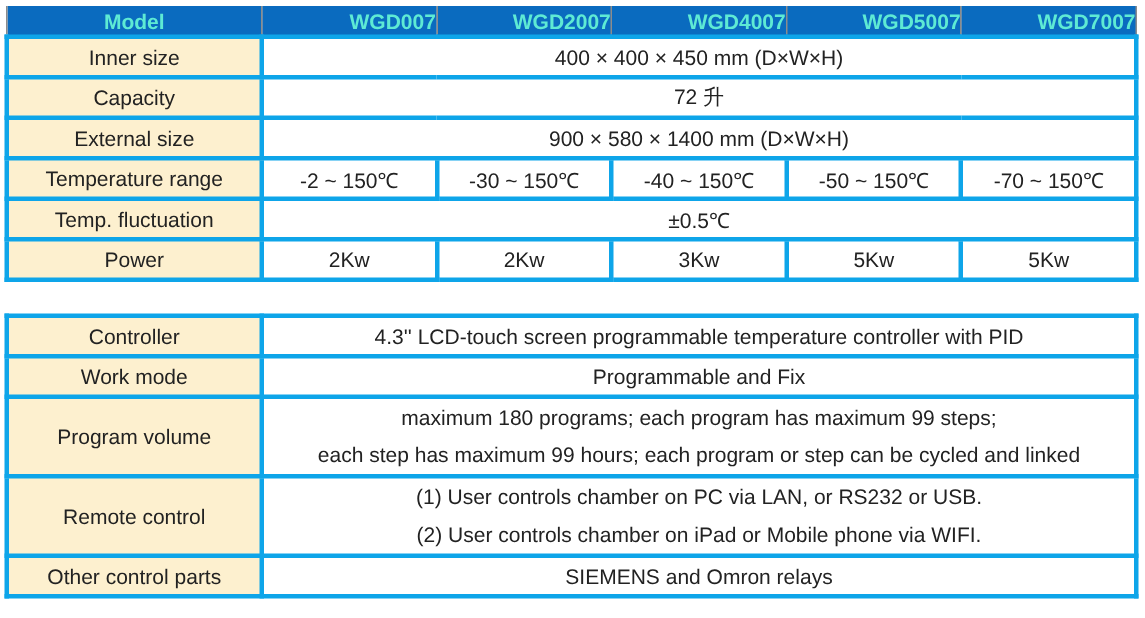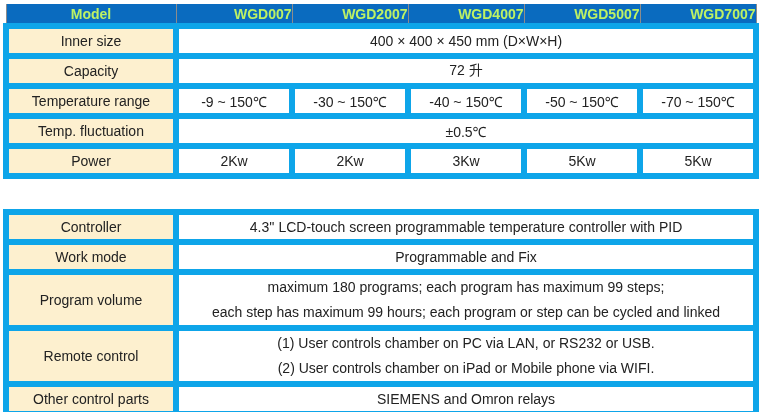--- a/index.html
+++ b/index.html
@@ -1,20 +1,20 @@
 <!DOCTYPE html>
 <html><head>
 <meta charset="utf-8">
 <style>
   html, body { margin:0; padding:0; background:#fff; }
   body { width:763px; height:412px; position:relative; font-family:"Liberation Sans", sans-serif; font-size:14px; color:#222; overflow:hidden; }
   table { border-collapse:collapse; position:absolute; left:3px; width:756px; table-layout:fixed; }
-  td, th { border:6px solid #0ea5e9; text-align:center; vertical-align:middle; padding:0; }
+  td, th { border:3px solid #0ea5e9; text-align:center; vertical-align:middle; padding:0; }
   #t1 { top:4px; }
-  #t1 th { background:#0a6bbf; color:#bef264; font-weight:bold; height:19px; font-size:14px; border:1px solid #8c8c8c; border-top:none; border-bottom:none; }
+  #t1 th { background:#0a6bbf; color:#5eead4; font-weight:bold; height:19px; font-size:14px; border:1px solid #8c8c8c; border-top:none; border-bottom:none; }
   #t1 th + th { border-left:1px solid #e8f0f8;text-align:right; }
   #t1 td { height:24px; }
   td.lbl { background:#fdf0cf; }
   #t2 { top:209px; }
   #t2 td { height:24px;margin-top:20px; }
   #t2 td.tall { height:49px; line-height:25px; }
   .i { }
 </style>
 </head>
 <body>
@@ -39,22 +39,26 @@
   </tr>
   <tr>
     <td class="lbl">Inner size</td>
     <td colspan="5">400 × 400 × 450 mm (D×W×H)</td>
   </tr>
   <tr>
     <td class="lbl">Capacity</td>
     <td colspan="5">72 升</td>
   </tr>
   <tr>
+    <td class="lbl">External size</td>
+    <td colspan="5">900 × 580 × 1400 mm (D×W×H)</td>
+  </tr>
+  <tr>
     <td class="lbl">Temperature range</td>
-    <td>-9 ~ 150℃</td>
+    <td>-2 ~ 150℃</td>
     <td>-30 ~ 150℃</td>
     <td>-40 ~ 150℃</td>
     <td>-50 ~ 150℃</td>
     <td>-70 ~ 150℃</td>
   </tr>
   <tr>
     <td class="lbl">Temp. fluctuation</td>
     <td colspan="5">±0.5℃</td>
   </tr>
   <tr>

